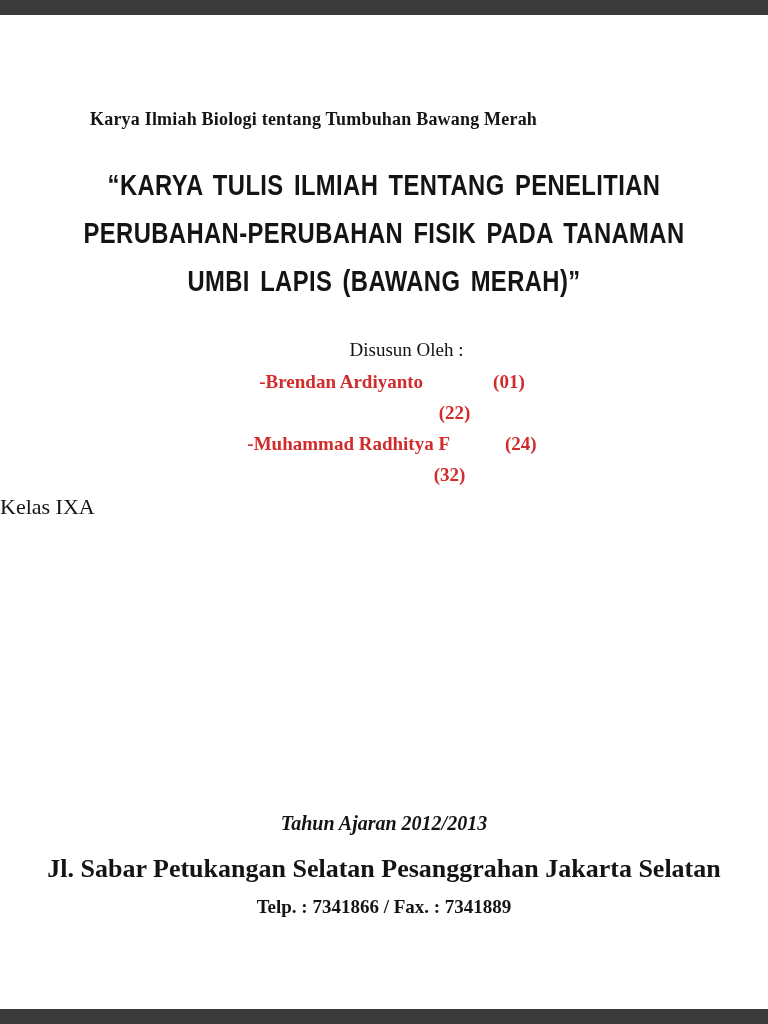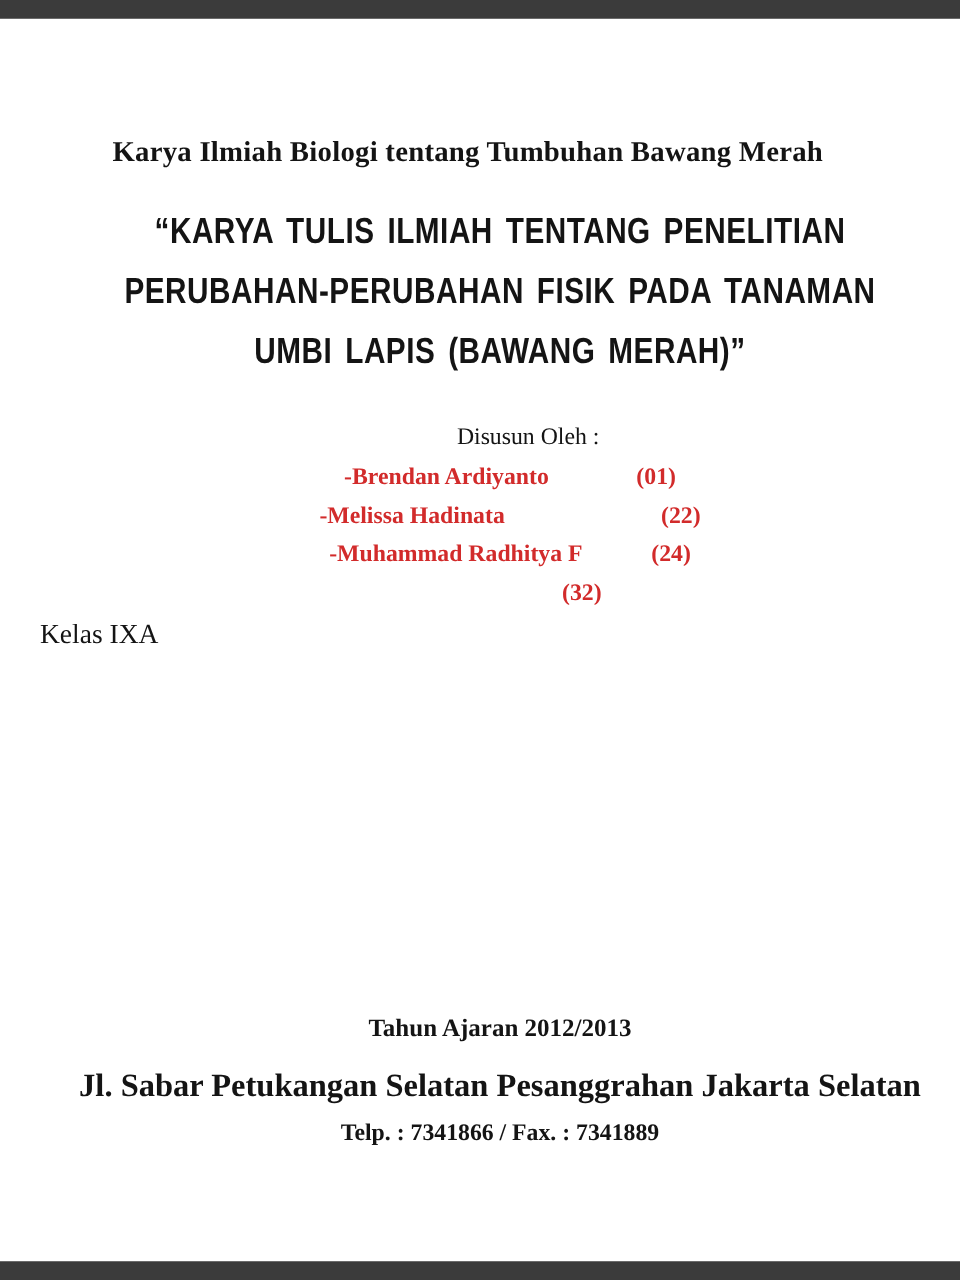--- a/index.html
+++ b/index.html
@@ -14,25 +14,25 @@
     width: 768px; height: 1024px;
     background: var(--page-bg, #ffffff);
   }
   .letterbox {
     position: absolute; left: 0; width: 768px; height: 15px;
     background: var(--bar, #3b3b3b);
   }
   .letterbox.top { top: 0; }
   .letterbox.bottom { bottom: 0; }
 
-  .block { position: absolute; left: 0; right: 0; color: var(--ink, #141414); margin-left: 32px; }
+  .block { position: absolute; left: 0; right: 0; color: var(--ink, #141414); }
 
   .header-note {
     position: absolute; top: 109px; left: 90px;
-    font-weight: bold; font-size: 23px; color: var(--ink, #141414);
+    font-weight: bold; font-size: 18px; color: var(--ink, #141414);
     letter-spacing: 0.2px;
   }
 
   .main-title { top: 161px; text-align: center; }
   .title-line {
     display: block; height: 48px; line-height: 48px;
     font-family: "Liberation Sans", sans-serif;
     font-weight: bold; font-size: 29px;
     letter-spacing: 0.5px; word-spacing: 4px;
     transform: scaleX(0.82); transform-origin: 50% 50%;
@@ -56,21 +56,21 @@
   .author-row.g4 .gap { width: 115px; }
 
   .class-label { top: 494px; text-align: left; font-size: 22px; }
 
   .school-name {
     top: 554px; text-align: center;
     font-weight: bold; font-size: 27px; letter-spacing: 0.3px;
   }
 
   .footer-line { text-align: center; font-weight: bold; }
-  .academic-year { top: 812px; font-size: 20px; }
+  .academic-year { top: 812px; font-size: 20px; font-style: italic; }
   .address-line  { top: 854px; font-size: 26px; }
   .phone-line    { top: 896px; font-size: 19px; }
 </style>
 </head>
 <body>
 
 <div class="canvas">
 
   <div class="letterbox top"></div>
 
@@ -84,21 +84,20 @@
 
   <div class="block byline-heading">Disusun Oleh :</div>
 
   <div class="block authors">
     <div class="author-row g1">
       <span>-Brendan Ardiyanto</span>
       <span class="gap"></span>
       <span>(01)</span>
     </div>
     <div class="author-row g2">
-      <span>-Melissa Hadinata</span>
       <span class="gap"></span>
       <span>(22)</span>
     </div>
     <div class="author-row g3">
       <span>-Muhammad Radhitya F</span>
       <span class="gap"></span>
       <span>(24)</span>
     </div>
     <div class="author-row g4">
       <span class="gap"></span>

